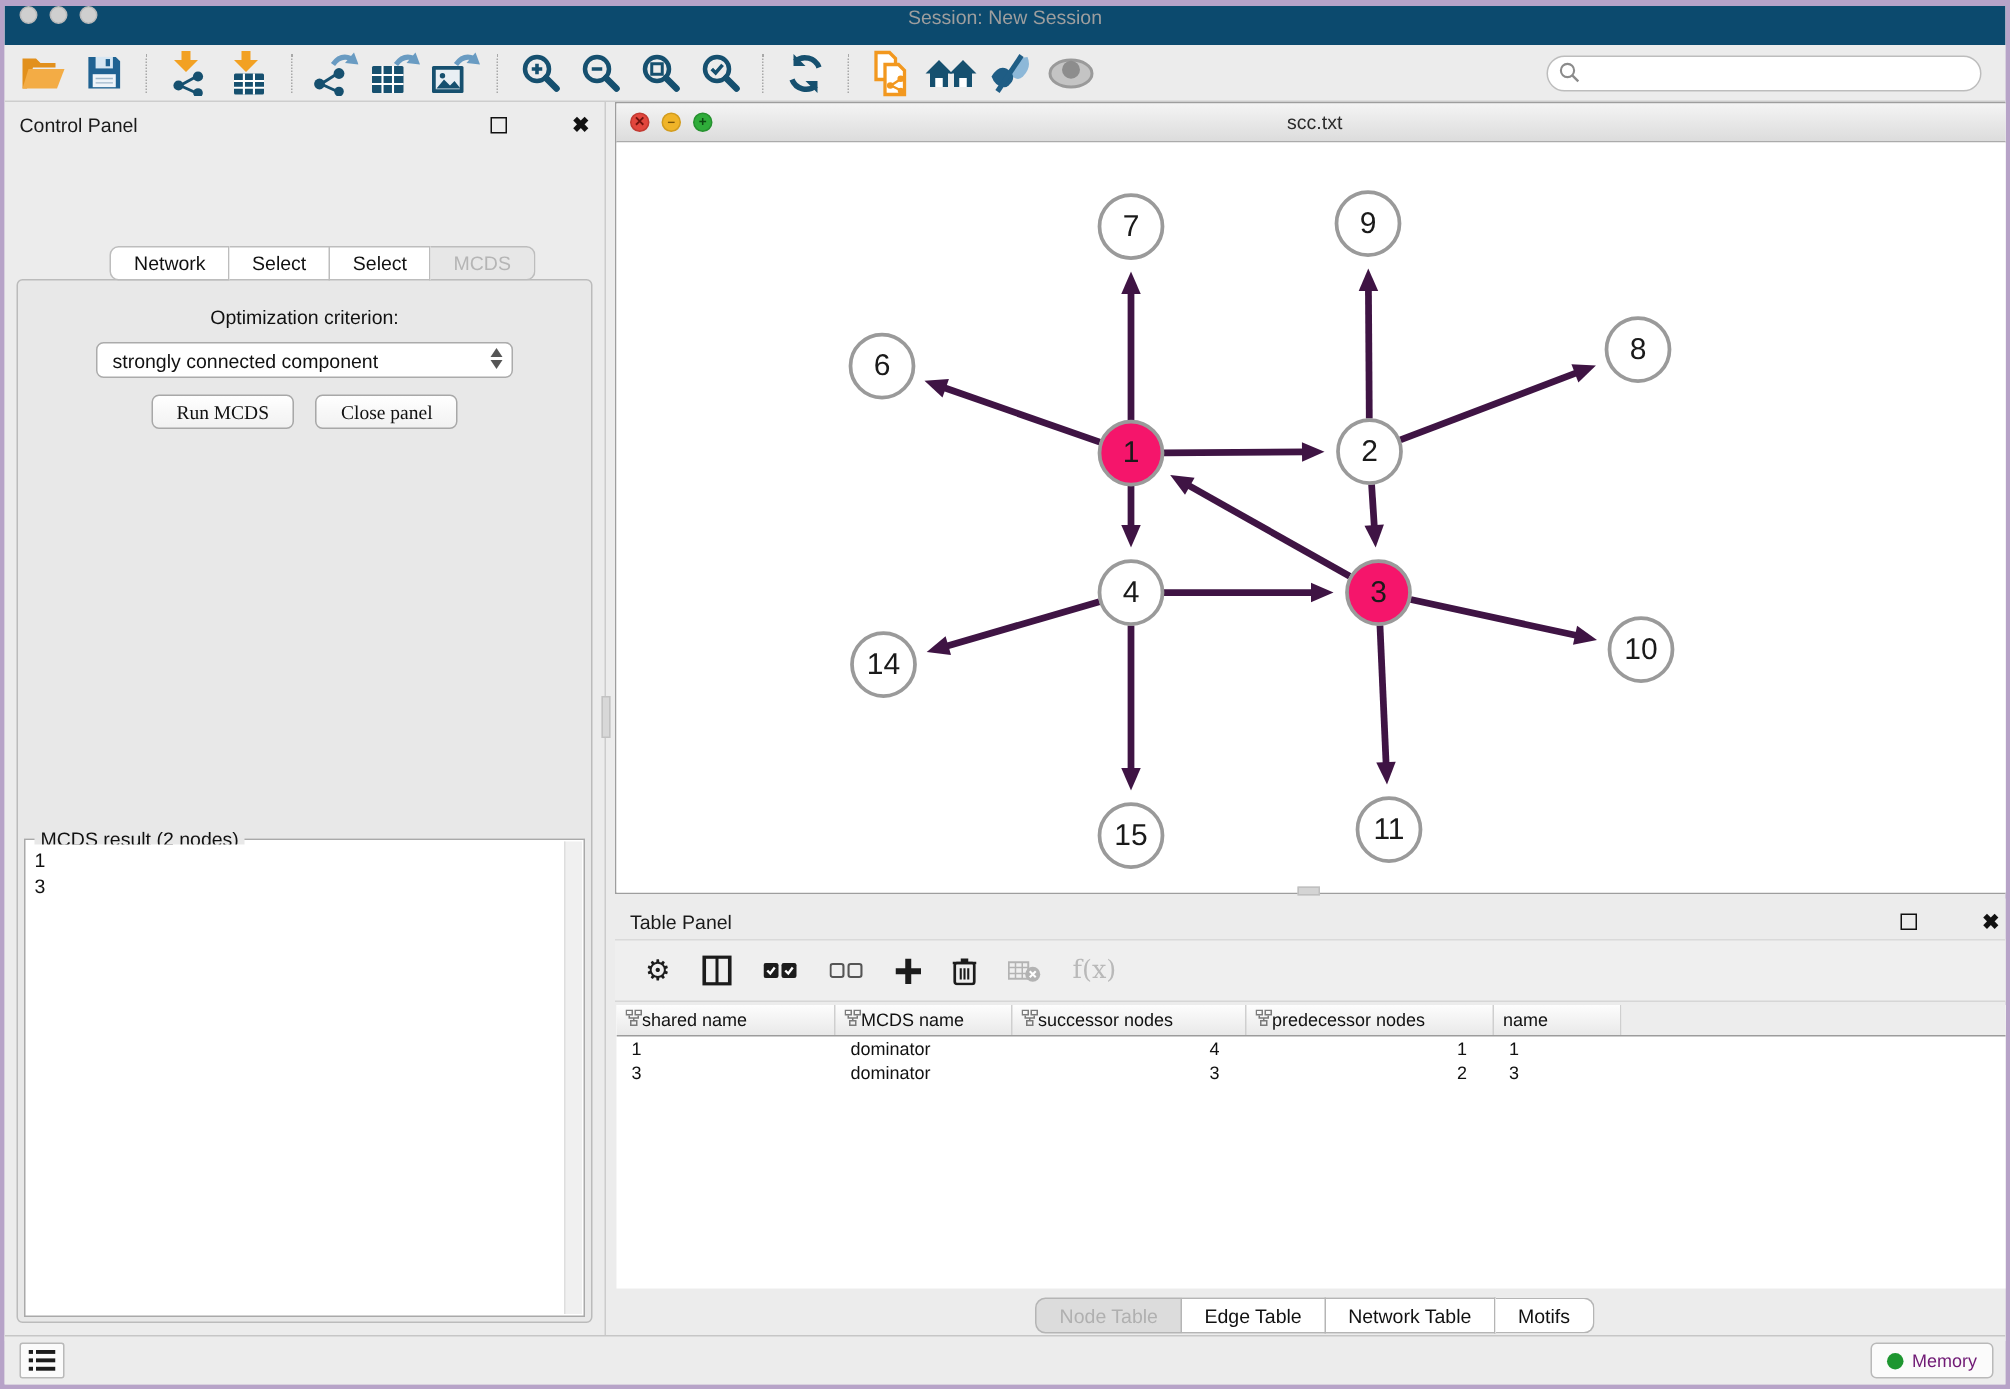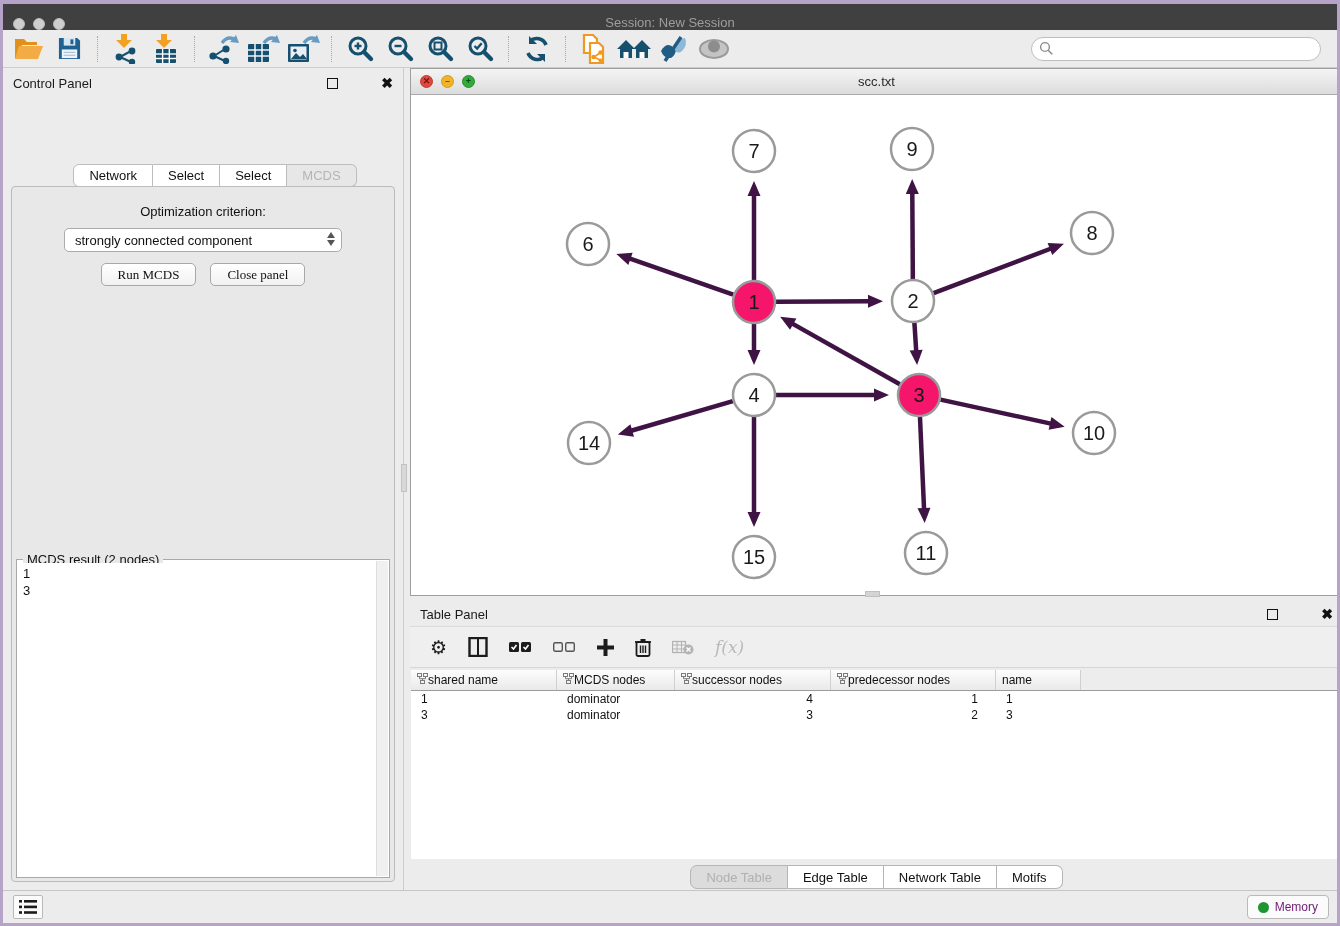--- a/index.html
+++ b/index.html
@@ -1,22 +1,22 @@
 <!DOCTYPE html>
 <html><head>
 <meta charset="utf-8">
 <style>
   * { margin:0; padding:0; box-sizing:border-box; }
   html,body { width:1340px; height:926px; font-family:"Liberation Sans",sans-serif; background:#ececec; }
   .window { position:relative; width:1340px; height:926px; background:#ececec;
             border:3px solid #b7a3c8; border-top:4px solid #b7a3c8; overflow:hidden; }
 
   
-  .titlebar { position:absolute; left:0; top:0; right:0; height:26px; background:#404040;
-              display:flex; align-items:flex-end; }
+  .titlebar { position:absolute; left:0; top:0; right:0; height:26px; background:#0c4a6e;
+              display:flex; align-items:flex-start; }
   .traffic { display:flex; gap:8px; margin-left:10px; }
   .tl { width:12px; height:12px; border-radius:50%; background:#cfcfcf; border:1px solid #b9b9b9; }
   .win-title { position:absolute; left:0; right:0; text-align:center; color:#9e9e9e; font-size:13px; }
 
   
   .toolbar { position:absolute; left:0; top:26px; right:0; height:38px; background:#ececec;
              border-bottom:1px solid #cdcdcd; display:flex; align-items:center; padding:0 6px; }
   .tb-btn { width:40px; height:32px; display:flex; align-items:center; justify-content:center; }
   .tb-sep { width:1px; height:26px; border-left:1px dotted #a8a8a8; margin:0 8px; }
   .search-wrap { margin-left:auto; margin-right:10px; position:relative; }
@@ -80,21 +80,21 @@
   .inner-title { position:absolute; left:0; right:0; text-align:center; font-size:13px; color:#2b2b2b; }
   .net-canvas { position:relative; width:931px; height:500px; background:#fff; overflow:hidden; }
 
   
   .table-panel { position:absolute; left:407px; top:595px; width:933px; height:295px; background:#ececec; }
   .tp-toolbar { position:absolute; left:0; right:0; top:27px; height:42px; background:#efefef;
                 border-top:1px solid #dadada; border-bottom:1px solid #d6d6d6;
                 display:flex; align-items:center; gap:21px; padding-left:20px; }
   .tp-icon { display:flex; align-items:center; justify-content:center; }
   .tp-gear { font-size:19px; color:#1c1c1c; }
-  .tp-fx { font-family:"DejaVu Serif",serif; font-style:italic; font-size:17px; color:#b9b9b9; }
+  .tp-fx { font-family:"DejaVu Serif",serif; font-size:17px; color:#b9b9b9; }
   .ntable { position:absolute; left:1px; right:0; top:71px; bottom:35px; background:#fff; overflow:hidden; }
   .thead { display:flex; height:21px; background:linear-gradient(#fdfdfd,#e9e9e9);
            border-bottom:1px solid #9c9c9c; }
   .th { display:flex; align-items:center; border-right:1px solid #cfcfcf; font-size:12px; color:#111;
         padding-left:6px; }
   .th-label { flex:1; text-align:left; padding-right:8px; }
   .th-fill { flex:1; background:#ededed; }
   .tr { display:flex; height:16px; align-items:center; }
   .td { font-size:12px; color:#111; height:16px; line-height:16px; }
   .td.left { text-align:left; padding-left:10px; }
@@ -465,21 +465,21 @@
               </svg></span>
             <span class="th-label">shared name</span>
           </div>
           <div class="th" style="width: 118px;">
             <span><svg width="11" height="11" viewBox="0 0 11 11">
                 <rect x="0.5" y="0.5" width="4" height="3" fill="none" stroke="#7b7b7b"></rect>
                 <rect x="6.5" y="0.5" width="4" height="3" fill="none" stroke="#7b7b7b"></rect>
                 <rect x="3.5" y="7.5" width="4" height="3" fill="none" stroke="#7b7b7b"></rect>
                 <path d="M2.5 4v1.7h6V4M5.5 5.7v1.8" stroke="#7b7b7b" fill="none"></path>
               </svg></span>
-            <span class="th-label">MCDS nodes</span>
+            <span class="th-label">MCDS name</span>
           </div>
           <div class="th" style="width: 156px;">
             <span><svg width="11" height="11" viewBox="0 0 11 11">
                 <rect x="0.5" y="0.5" width="4" height="3" fill="none" stroke="#7b7b7b"></rect>
                 <rect x="6.5" y="0.5" width="4" height="3" fill="none" stroke="#7b7b7b"></rect>
                 <rect x="3.5" y="7.5" width="4" height="3" fill="none" stroke="#7b7b7b"></rect>
                 <path d="M2.5 4v1.7h6V4M5.5 5.7v1.8" stroke="#7b7b7b" fill="none"></path>
               </svg></span>
             <span class="th-label">successor nodes</span>
           </div>

